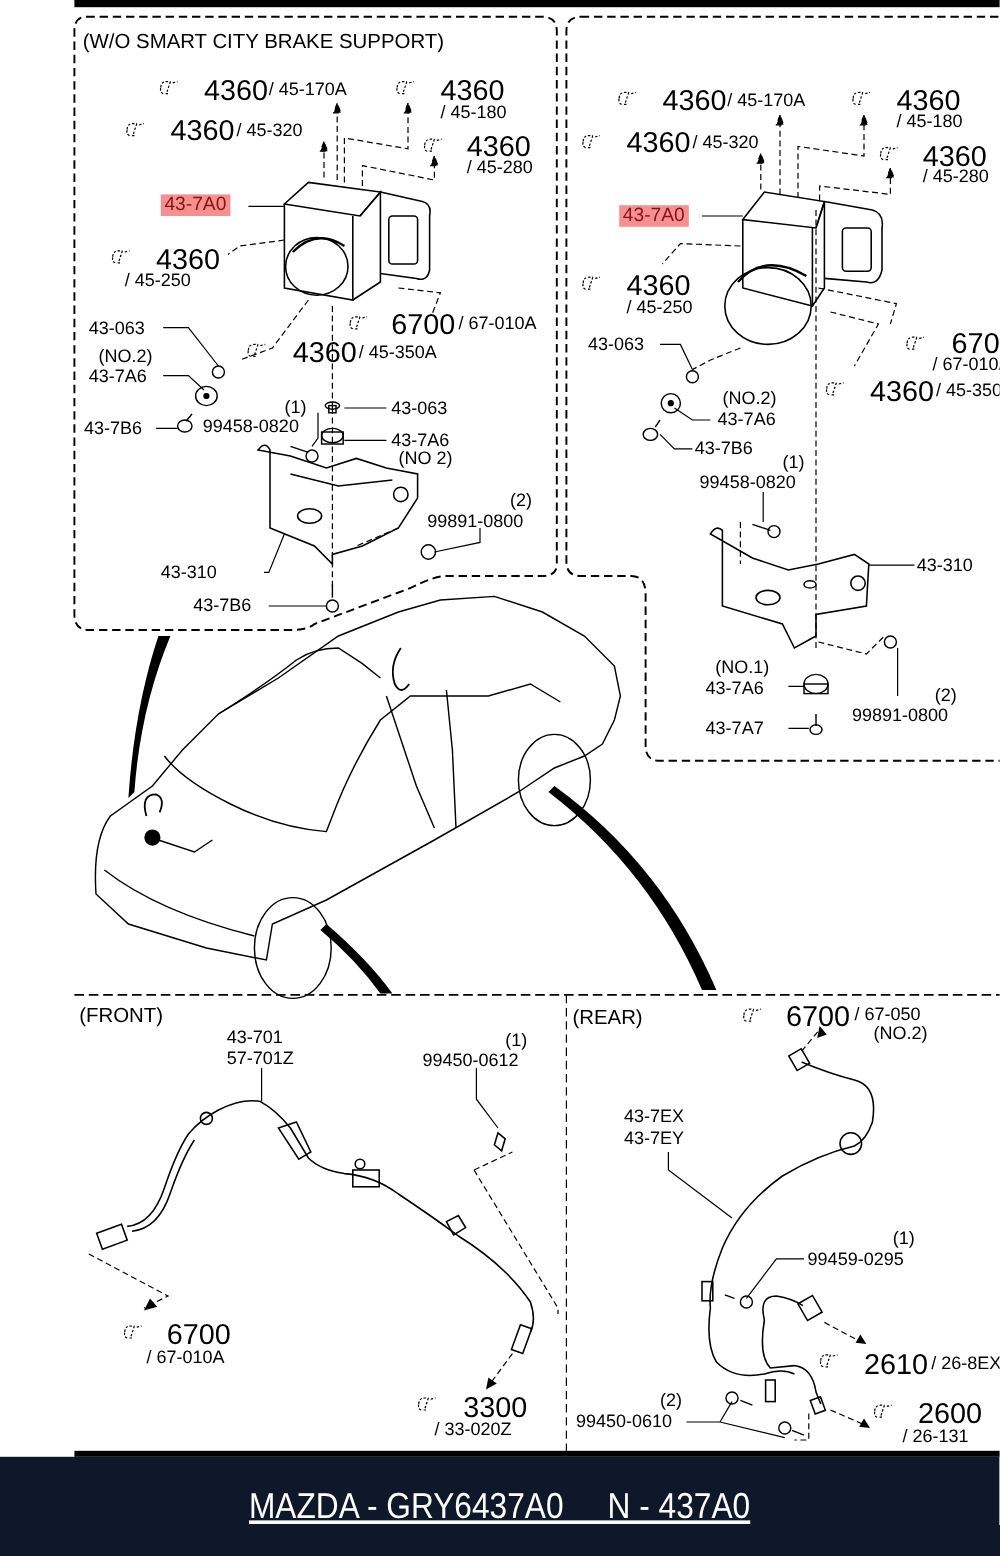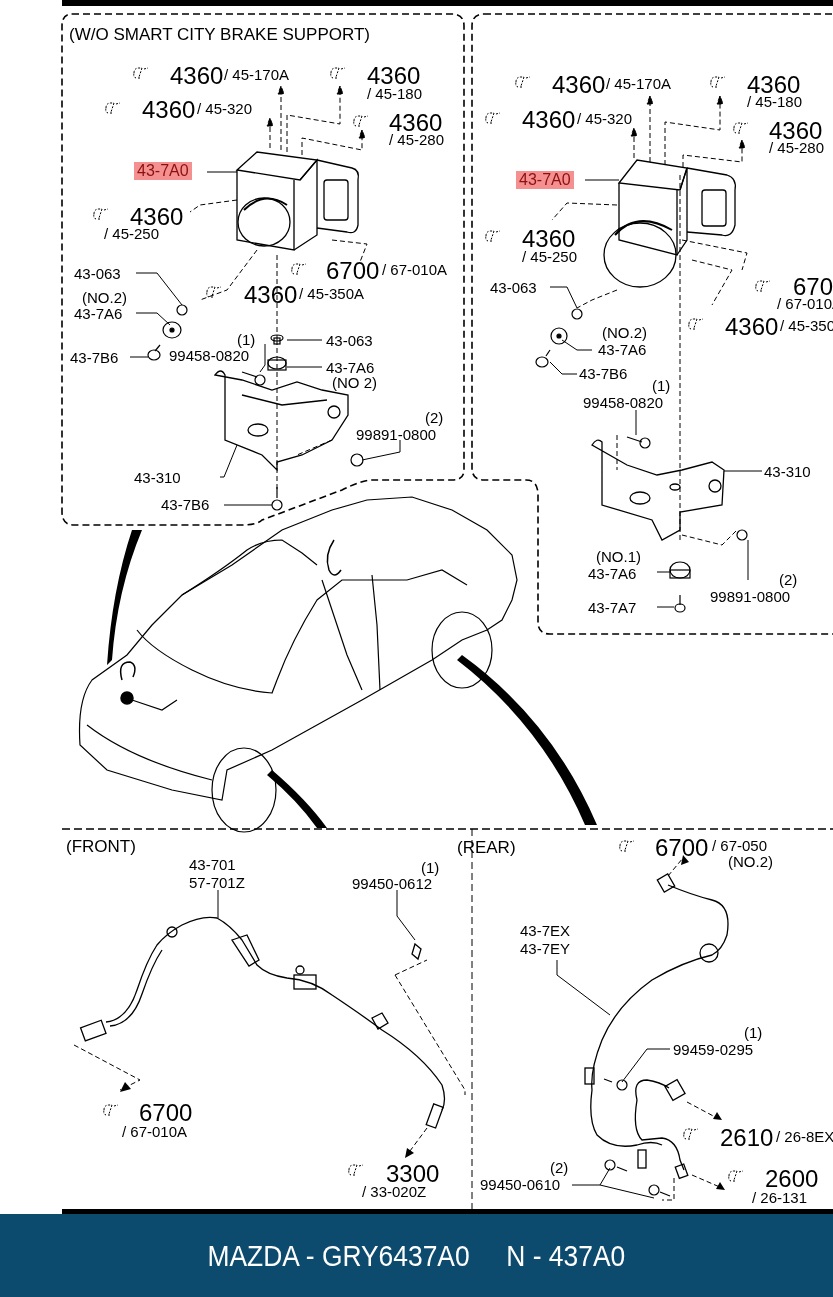--- a/index.html
+++ b/index.html
@@ -325,31 +325,31 @@
   <span class="lbl sec" style="left:34px;top:838px">(FRONT)</span>
   <span class="lbl part" style="left:157px;top:857px">43-701</span>
   <span class="lbl part" style="left:157px;top:875px">57-701Z</span>
   <span class="lbl part" style="left:389px;top:860px">(1)</span>
   <span class="lbl part" style="left:320px;top:876px">99450-0612</span>
   <span class="lbl big" style="left:107px;top:1101px">6700</span>
   <span class="lbl sm" style="left:90px;top:1124px">/ 67-010A</span>
   <span class="lbl big" style="left:354px;top:1162px">3300</span>
   <span class="lbl sm" style="left:330px;top:1184px">/ 33-020Z</span>
 
-  <span class="lbl sec" style="left:425px;top:839px">(REAR)</span>
+  <span class="lbl sec" style="left:445px;top:839px">(REAR)</span>
   <span class="lbl big" style="left:623px;top:836px">6700</span>
   <span class="lbl sm" style="left:680px;top:838px">/ 67-050</span>
   <span class="lbl sm" style="left:696px;top:854px">(NO.2)</span>
   <span class="lbl part" style="left:488px;top:923px">43-7EX</span>
   <span class="lbl part" style="left:488px;top:941px">43-7EY</span>
   <span class="lbl part" style="left:712px;top:1025px">(1)</span>
   <span class="lbl part" style="left:641px;top:1042px">99459-0295</span>
   <span class="lbl big" style="left:688px;top:1126px">2610</span>
   <span class="lbl sm" style="left:744px;top:1129px">/ 26-8EX</span>
   <span class="lbl part" style="left:518px;top:1160px">(2)</span>
   <span class="lbl part" style="left:448px;top:1177px">99450-0610</span>
   <span class="lbl big" style="left:733px;top:1167px">2600</span>
   <span class="lbl sm" style="left:720px;top:1190px">/ 26-131</span>
 </div>
 
-<div id="footer" style="background: #0c4a6e;">
+<div id="footer" style="background: #0f172a; text-decoration: underline;">
   <span style="white-space:pre">MAZDA - GRY6437A0     N - 437A0</span>
 </div>
 
 </body></html>

